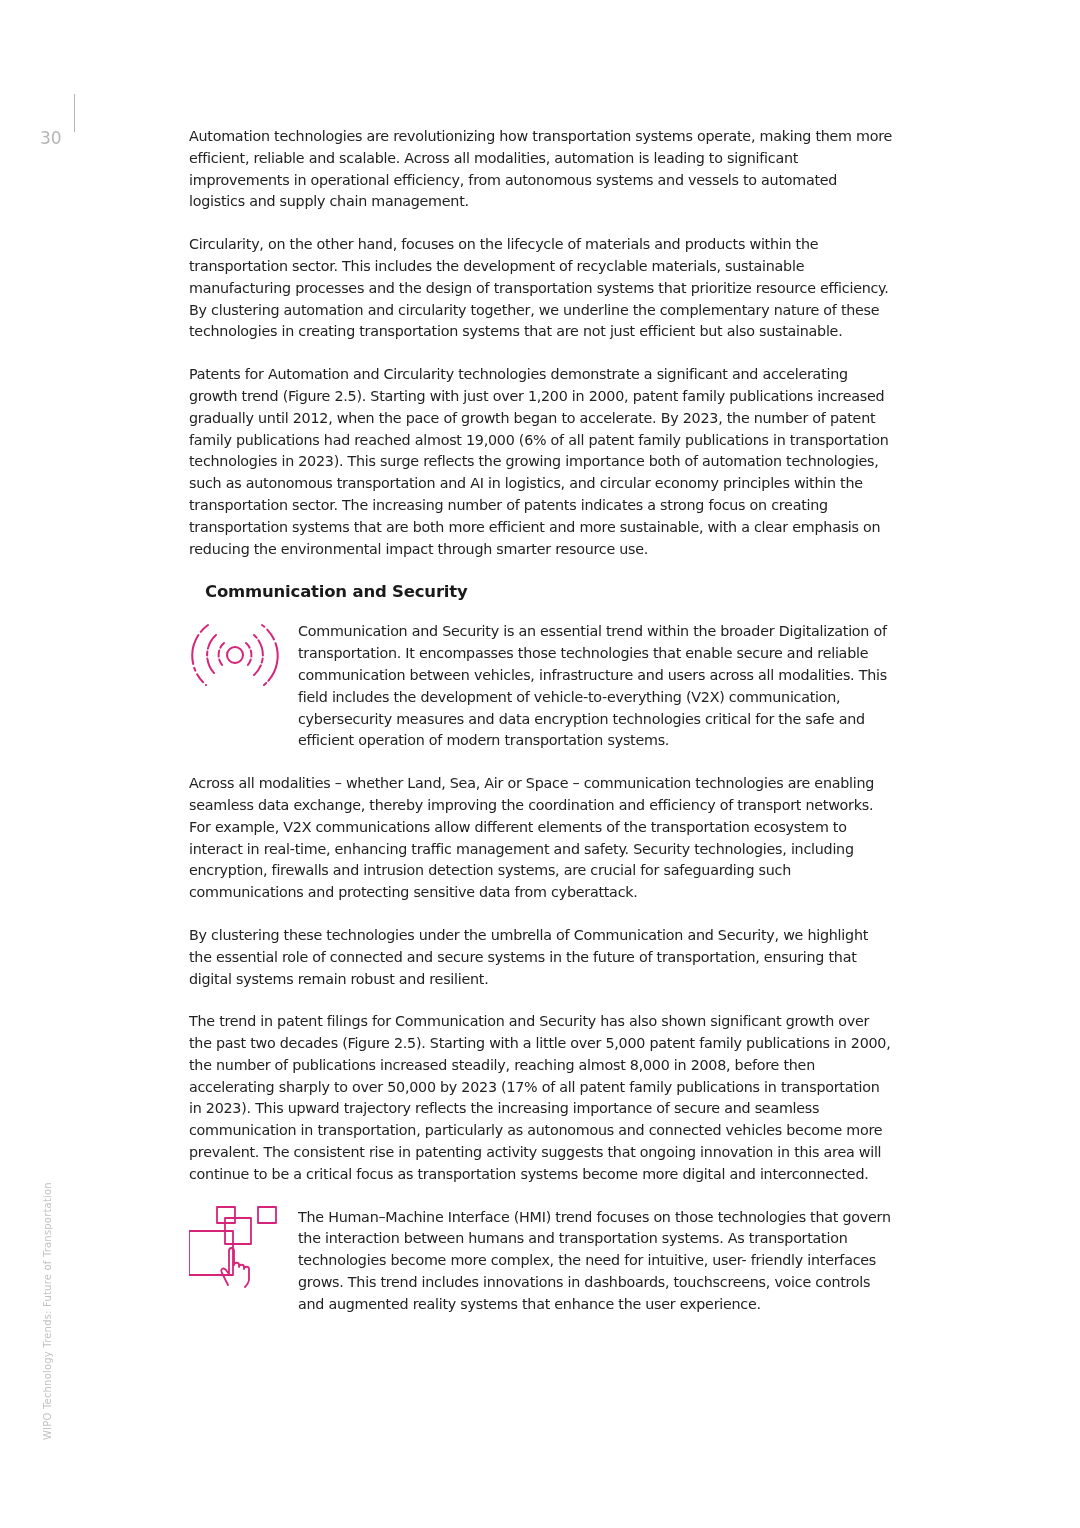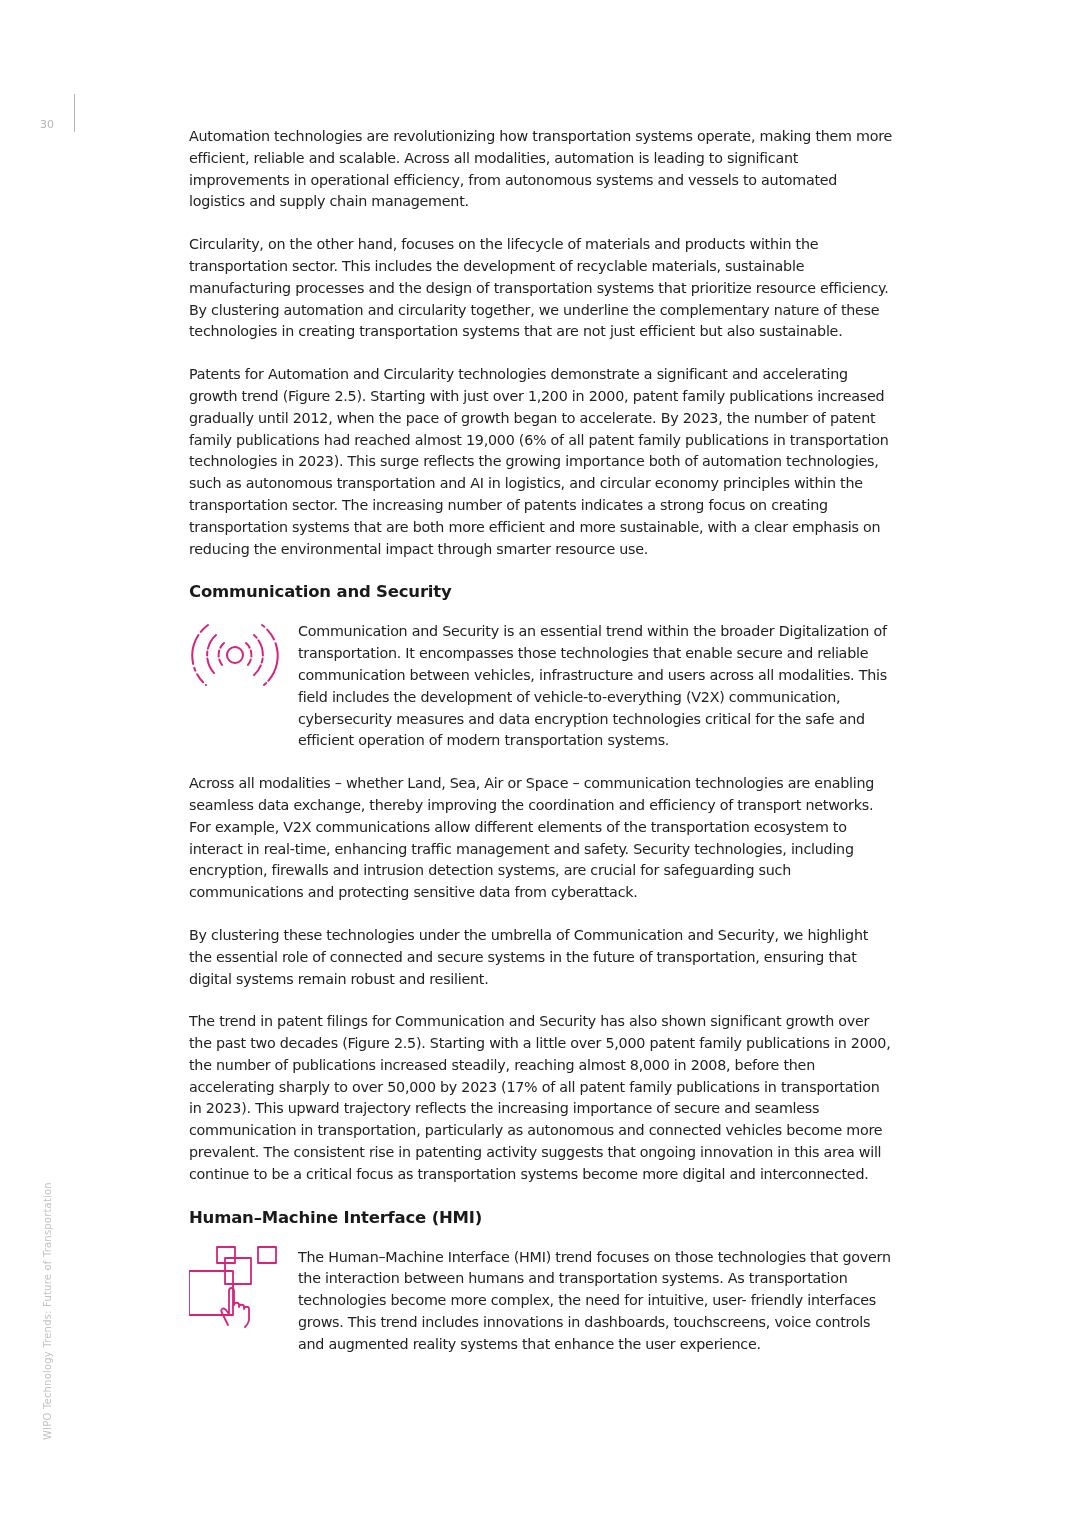--- a/index.html
+++ b/index.html
@@ -1,24 +1,24 @@
 <!DOCTYPE html>
 <html><head>
 <meta charset="utf-8">
 <style>
   html, body { margin: 0; padding: 0; background: #ffffff; }
   body { width: 1080px; height: 1528px; position: relative; overflow: hidden;
          font-family: "DejaVu Sans", sans-serif; color: #222222; }
-  .page-num { position: absolute; left: 40px; top: 118px; font-size: 11px; color: #b5b5b5; }
+  .page-num { position: absolute; left: 40px; top: 128px; font-size: 17px; color: #b5b5b5; }
   .page-rule { position: absolute; left: 74px; top: 94px; width: 1px; height: 38px; background: #b5b5b5; }
   .side-label { position: absolute; left: 42px; top: 1440px; transform-origin: 0 0; transform: rotate(-90deg);
                 font-size: 10px; color: #c2c2c2; white-space: nowrap; letter-spacing: 0.2px; }
   .content { position: absolute; left: 189px; top: 126px; width: 706px; }
   p { margin: 0 0 21px 0; font-size: 14.3px; line-height: 21.8px; letter-spacing: -0.25px; }
-  h2 { margin: 0 0 18px 0; font-size: 16.5px; font-weight: bold; line-height: 22px; letter-spacing: -0.2px; color: #1a1a1a; }
+  h2 { margin: 0 0 18px 16px; font-size: 16.5px; font-weight: bold; line-height: 22px; letter-spacing: -0.2px; color: #1a1a1a; }
   .with-icon { position: relative; padding-left: 109px; }
   .with-icon .icon { position: absolute; left: 0; top: -6px; width: 92px; height: 92px; }
   .with-icon .icon svg { width: 92px; height: 92px; display: block; }
 </style>
 </head>
 <body>
 
 <div class="page-num">30</div>
 <div class="page-rule"></div>
 <div class="side-label">WIPO Technology Trends: Future of Transportation</div>
@@ -40,21 +40,20 @@
         <path d="M19 10 A38 38 0 0 0 17 70" stroke-dasharray="10 4 30 4 3 4"></path>
         <path d="M73 10 A38 38 0 0 1 75 70" stroke-dasharray="3 4 12 4 40"></path>
       </svg>
     </div>
     <p>Communication and Security is an essential trend within the broader Digitalization of transportation. It encompasses those technologies that enable secure and reliable communication between vehicles, infrastructure and users across all modalities. This field includes the development of vehicle-to-everything (V2X) communication, cybersecurity measures and data encryption technologies critical for the safe and efficient operation of modern transportation systems.</p>
   </div>
   <p>Across all modalities – whether Land, Sea, Air or Space – communication technologies are enabling seamless data exchange, thereby improving the coordination and efficiency of transport networks. For example, V2X communications allow different elements of the transportation ecosystem to interact in real-time, enhancing traffic management and safety. Security technologies, including encryption, firewalls and intrusion detection systems, are crucial for safeguarding such communications and protecting sensitive data from cyberattack.</p>
   <p>By clustering these technologies under the umbrella of Communication and Security, we highlight the essential role of connected and secure systems in the future of transportation, ensuring that digital systems remain robust and resilient.</p>
   <p>The trend in patent filings for Communication and Security has also shown significant growth over the past two decades (Figure 2.5). Starting with a little over 5,000 patent family publications in 2000, the number of publications increased steadily, reaching almost 8,000 in 2008, before then accelerating sharply to over 50,000 by 2023 (17% of all patent family publications in transportation in 2023). This upward trajectory reflects the increasing importance of secure and seamless communication in transportation, particularly as autonomous and connected vehicles become more prevalent. The consistent rise in patenting activity suggests that ongoing innovation in this area will continue to be a critical focus as transportation systems become more digital and interconnected.</p>
 
-  <h2>Human–Machine Interface (HMI)</h2>
   <div class="with-icon">
     <div class="icon">
       <svg viewBox="0 0 92 92" fill="none" stroke="#d6247a" stroke-width="1.8" stroke-linejoin="round" stroke-linecap="round">
         <rect x="28" y="6" width="18" height="16"></rect>
         <rect x="69" y="6" width="18" height="16"></rect>
         <rect x="36" y="17" width="26" height="26"></rect>
         <rect x="0" y="30" width="44" height="44"></rect>
         <path d="M39 84 L33 72 C31 68 34 66 37 69 L40 73 L40 50 C40 46 45 46 45 50 L45 64 C45 61 50 61 50 64 L50 66 C50 63 55 63 55 66 L55 68 C55 65 60 65 60 68 L60 78 C60 81 58 84 56 86"></path>
       </svg>
     </div>

